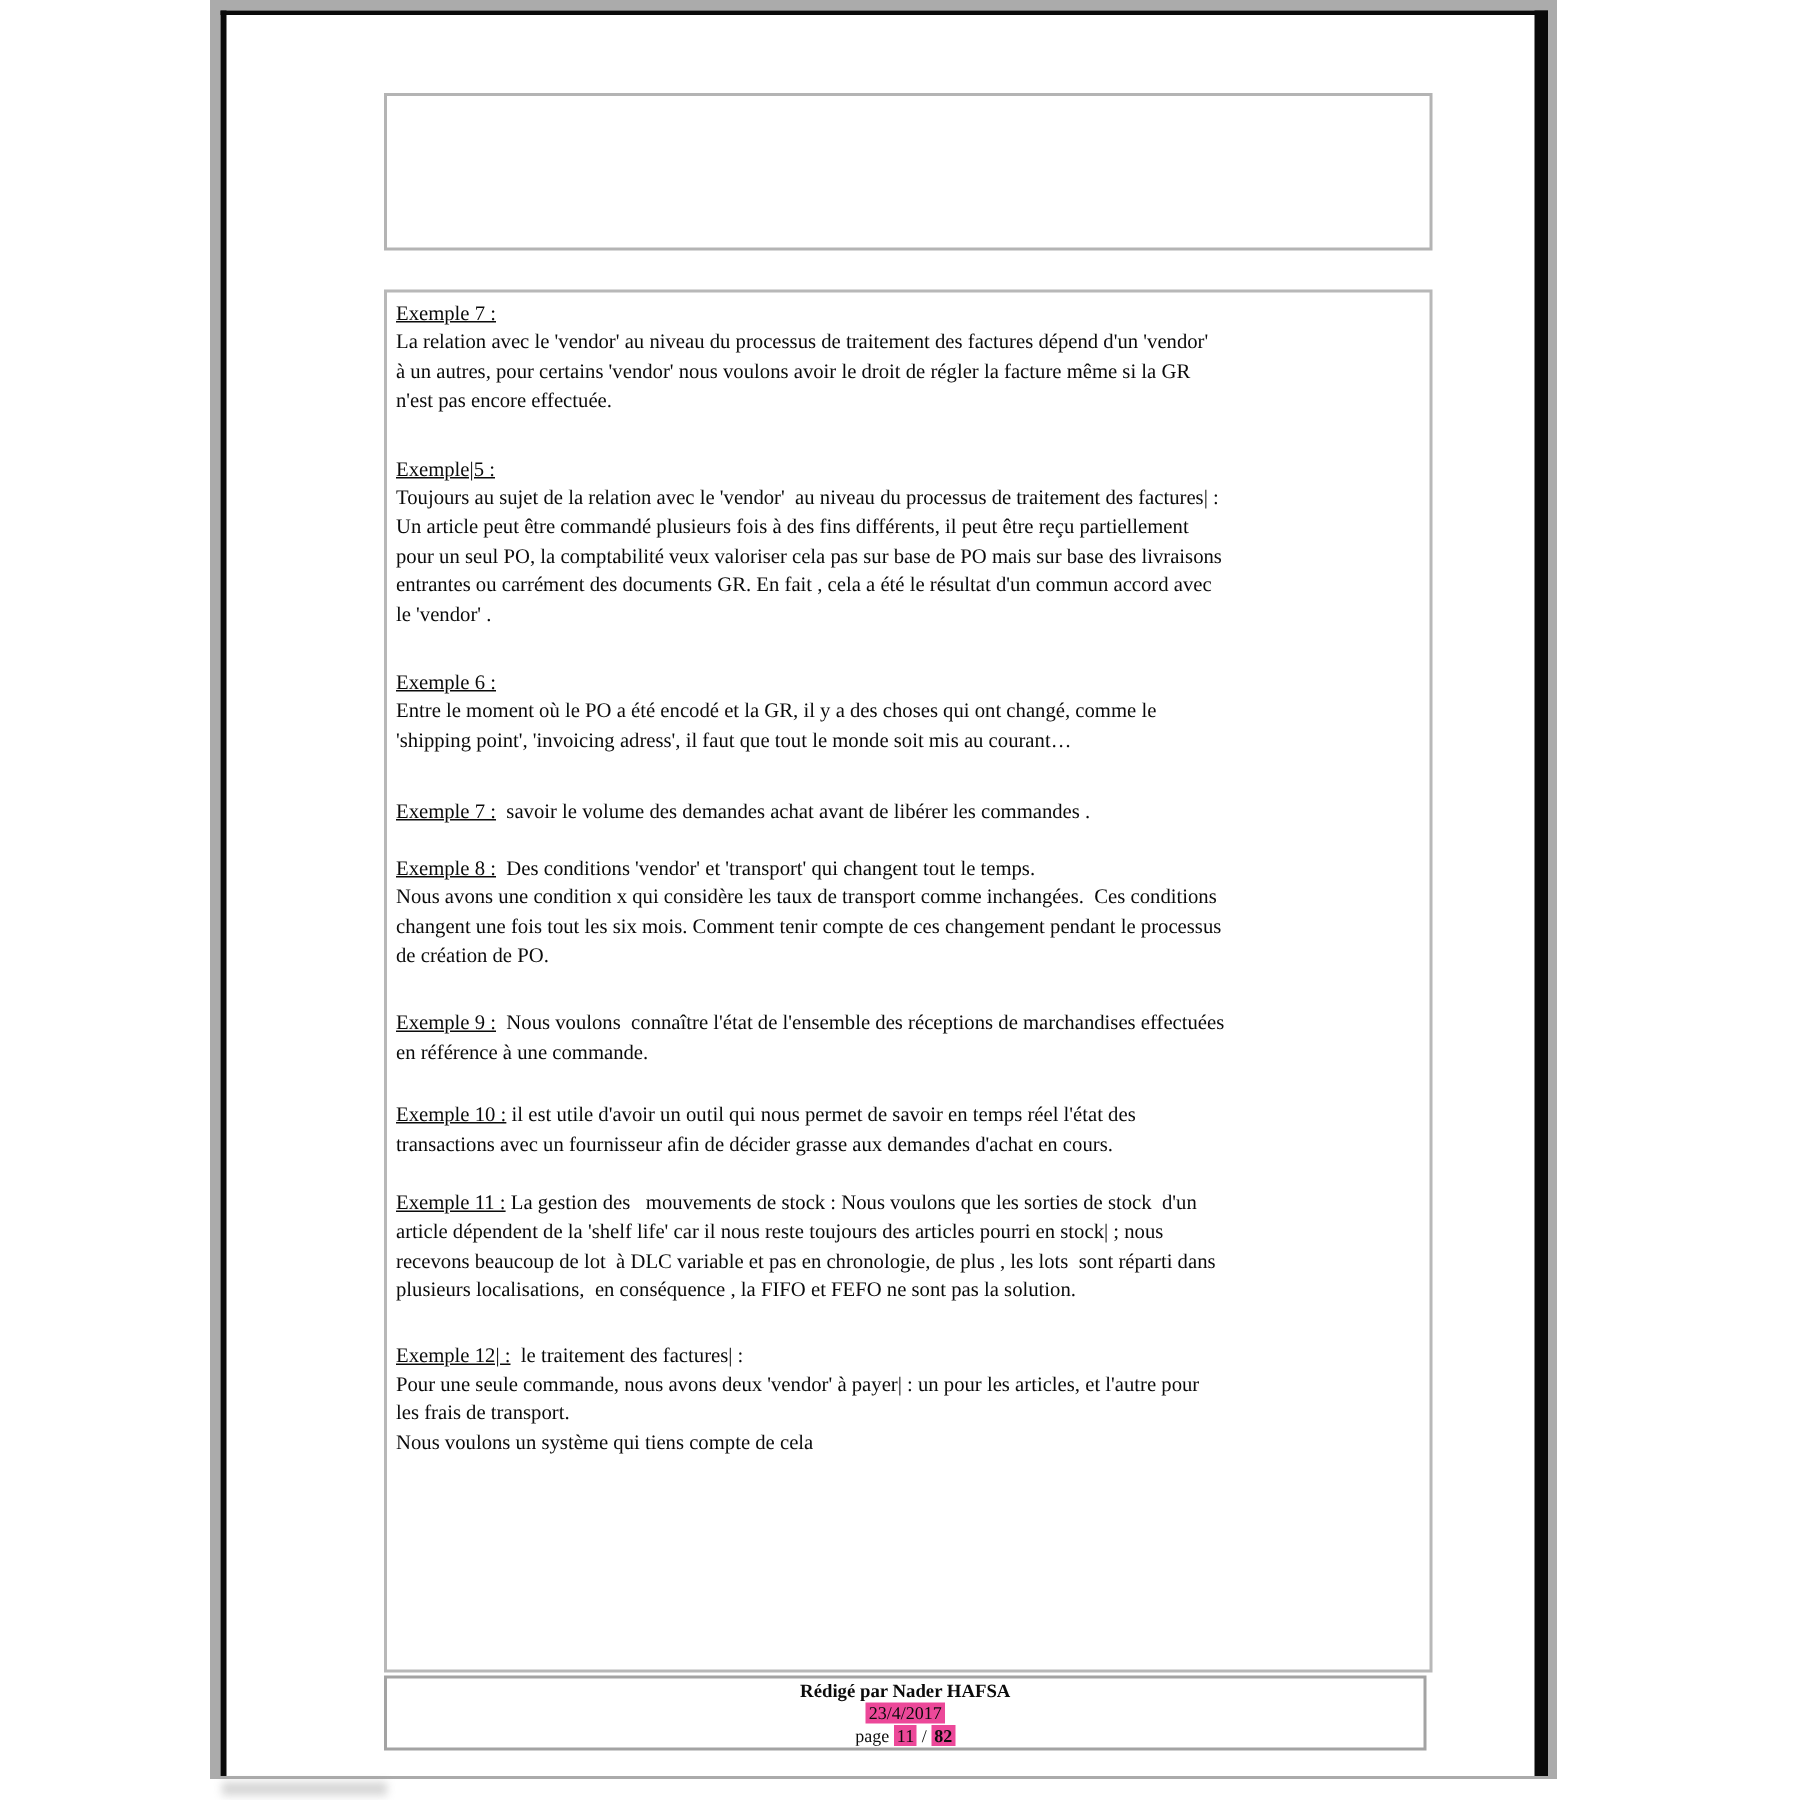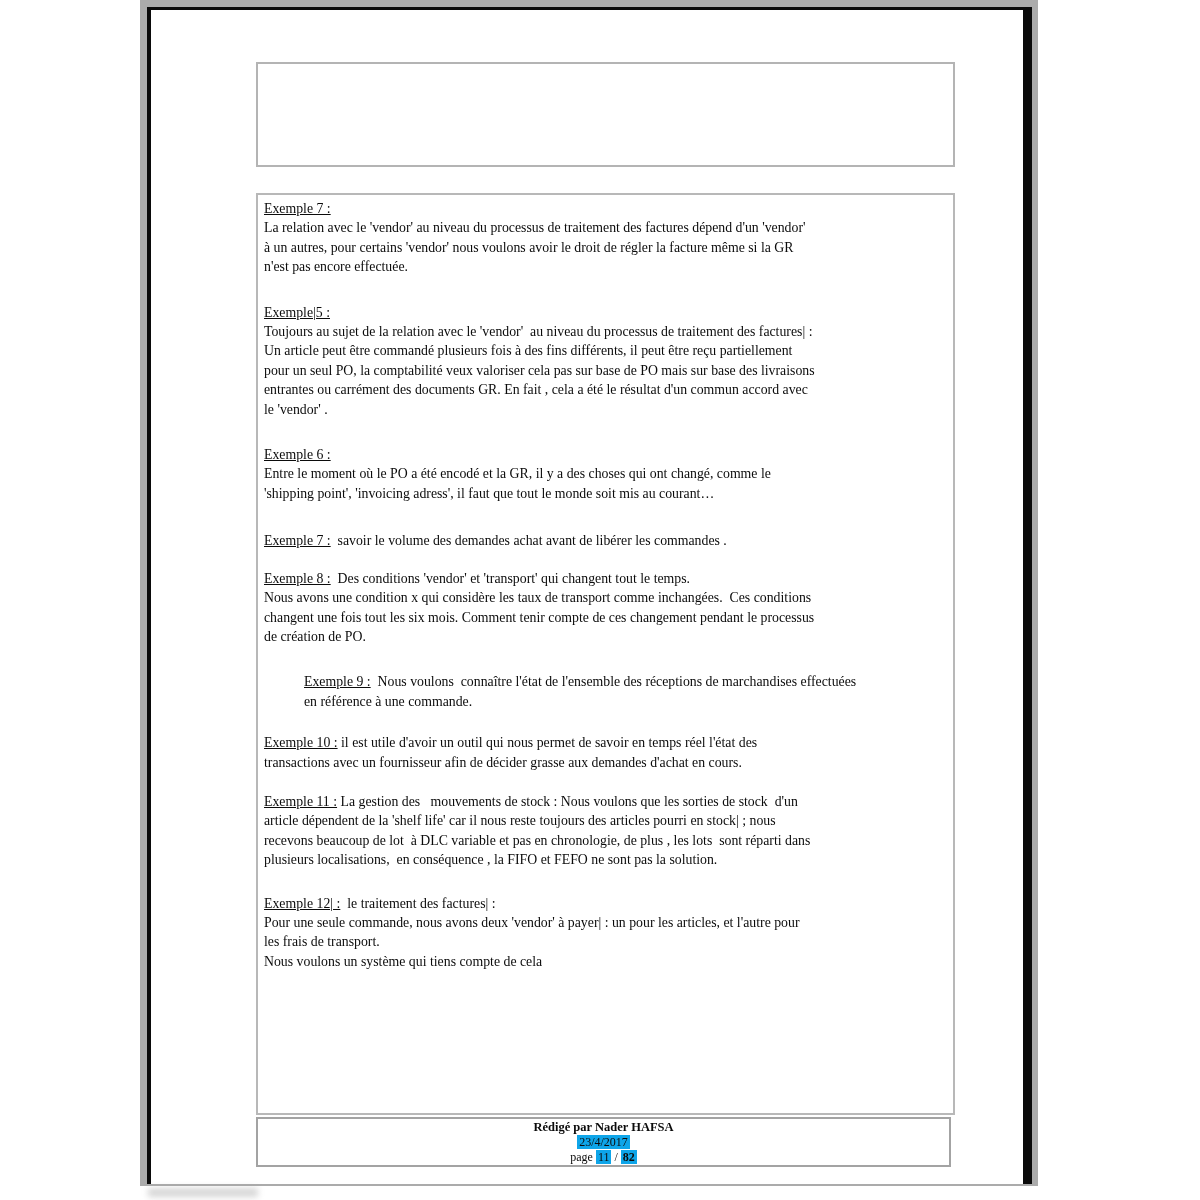--- a/index.html
+++ b/index.html
@@ -16,27 +16,27 @@
             font-size:13.8px;line-height:19.4px;}
   .ftr-box{position:absolute;left:105px;top:1107px;width:691px;height:45px;
            border:2px solid #a3a3a3;background:#fff;text-align:center;
            font-size:12px;line-height:15px;padding-top:1px;}
   .section{margin:0 0 26px 0;}
   .section .label{text-decoration:underline;white-space:pre-wrap;}
   .section .inline{white-space:pre-wrap;}
   .section .para{white-space:pre-wrap;}
   .s6{margin-bottom:28px;}
   .s7{margin-bottom:18px;}
-  .s9{margin-bottom:22px;margin-left:40px;}
+  .s9{margin-bottom:22px;}
   .s10{margin-bottom:20px;}
   .s11{margin-bottom:24px;}
   .s12{margin-bottom:28px;}
   .s13{margin-bottom:0;}
   .ftr-author{font-weight:bold;font-size:12.5px;}
-  .shade{background:#0ea5e9;padding:0 2px;}
+  .shade{background:#ec4899;padding:0 2px;}
   .pg-total{font-weight:bold;}
   .smudge{position:absolute;left:148px;top:1188px;width:110px;height:9px;
           background:#9a9a9a;opacity:.4;filter:blur(3px);}
 </style>
 </head>
 <body>
 
 <div class="canvas">
   <div class="scan">
     <div class="page">

